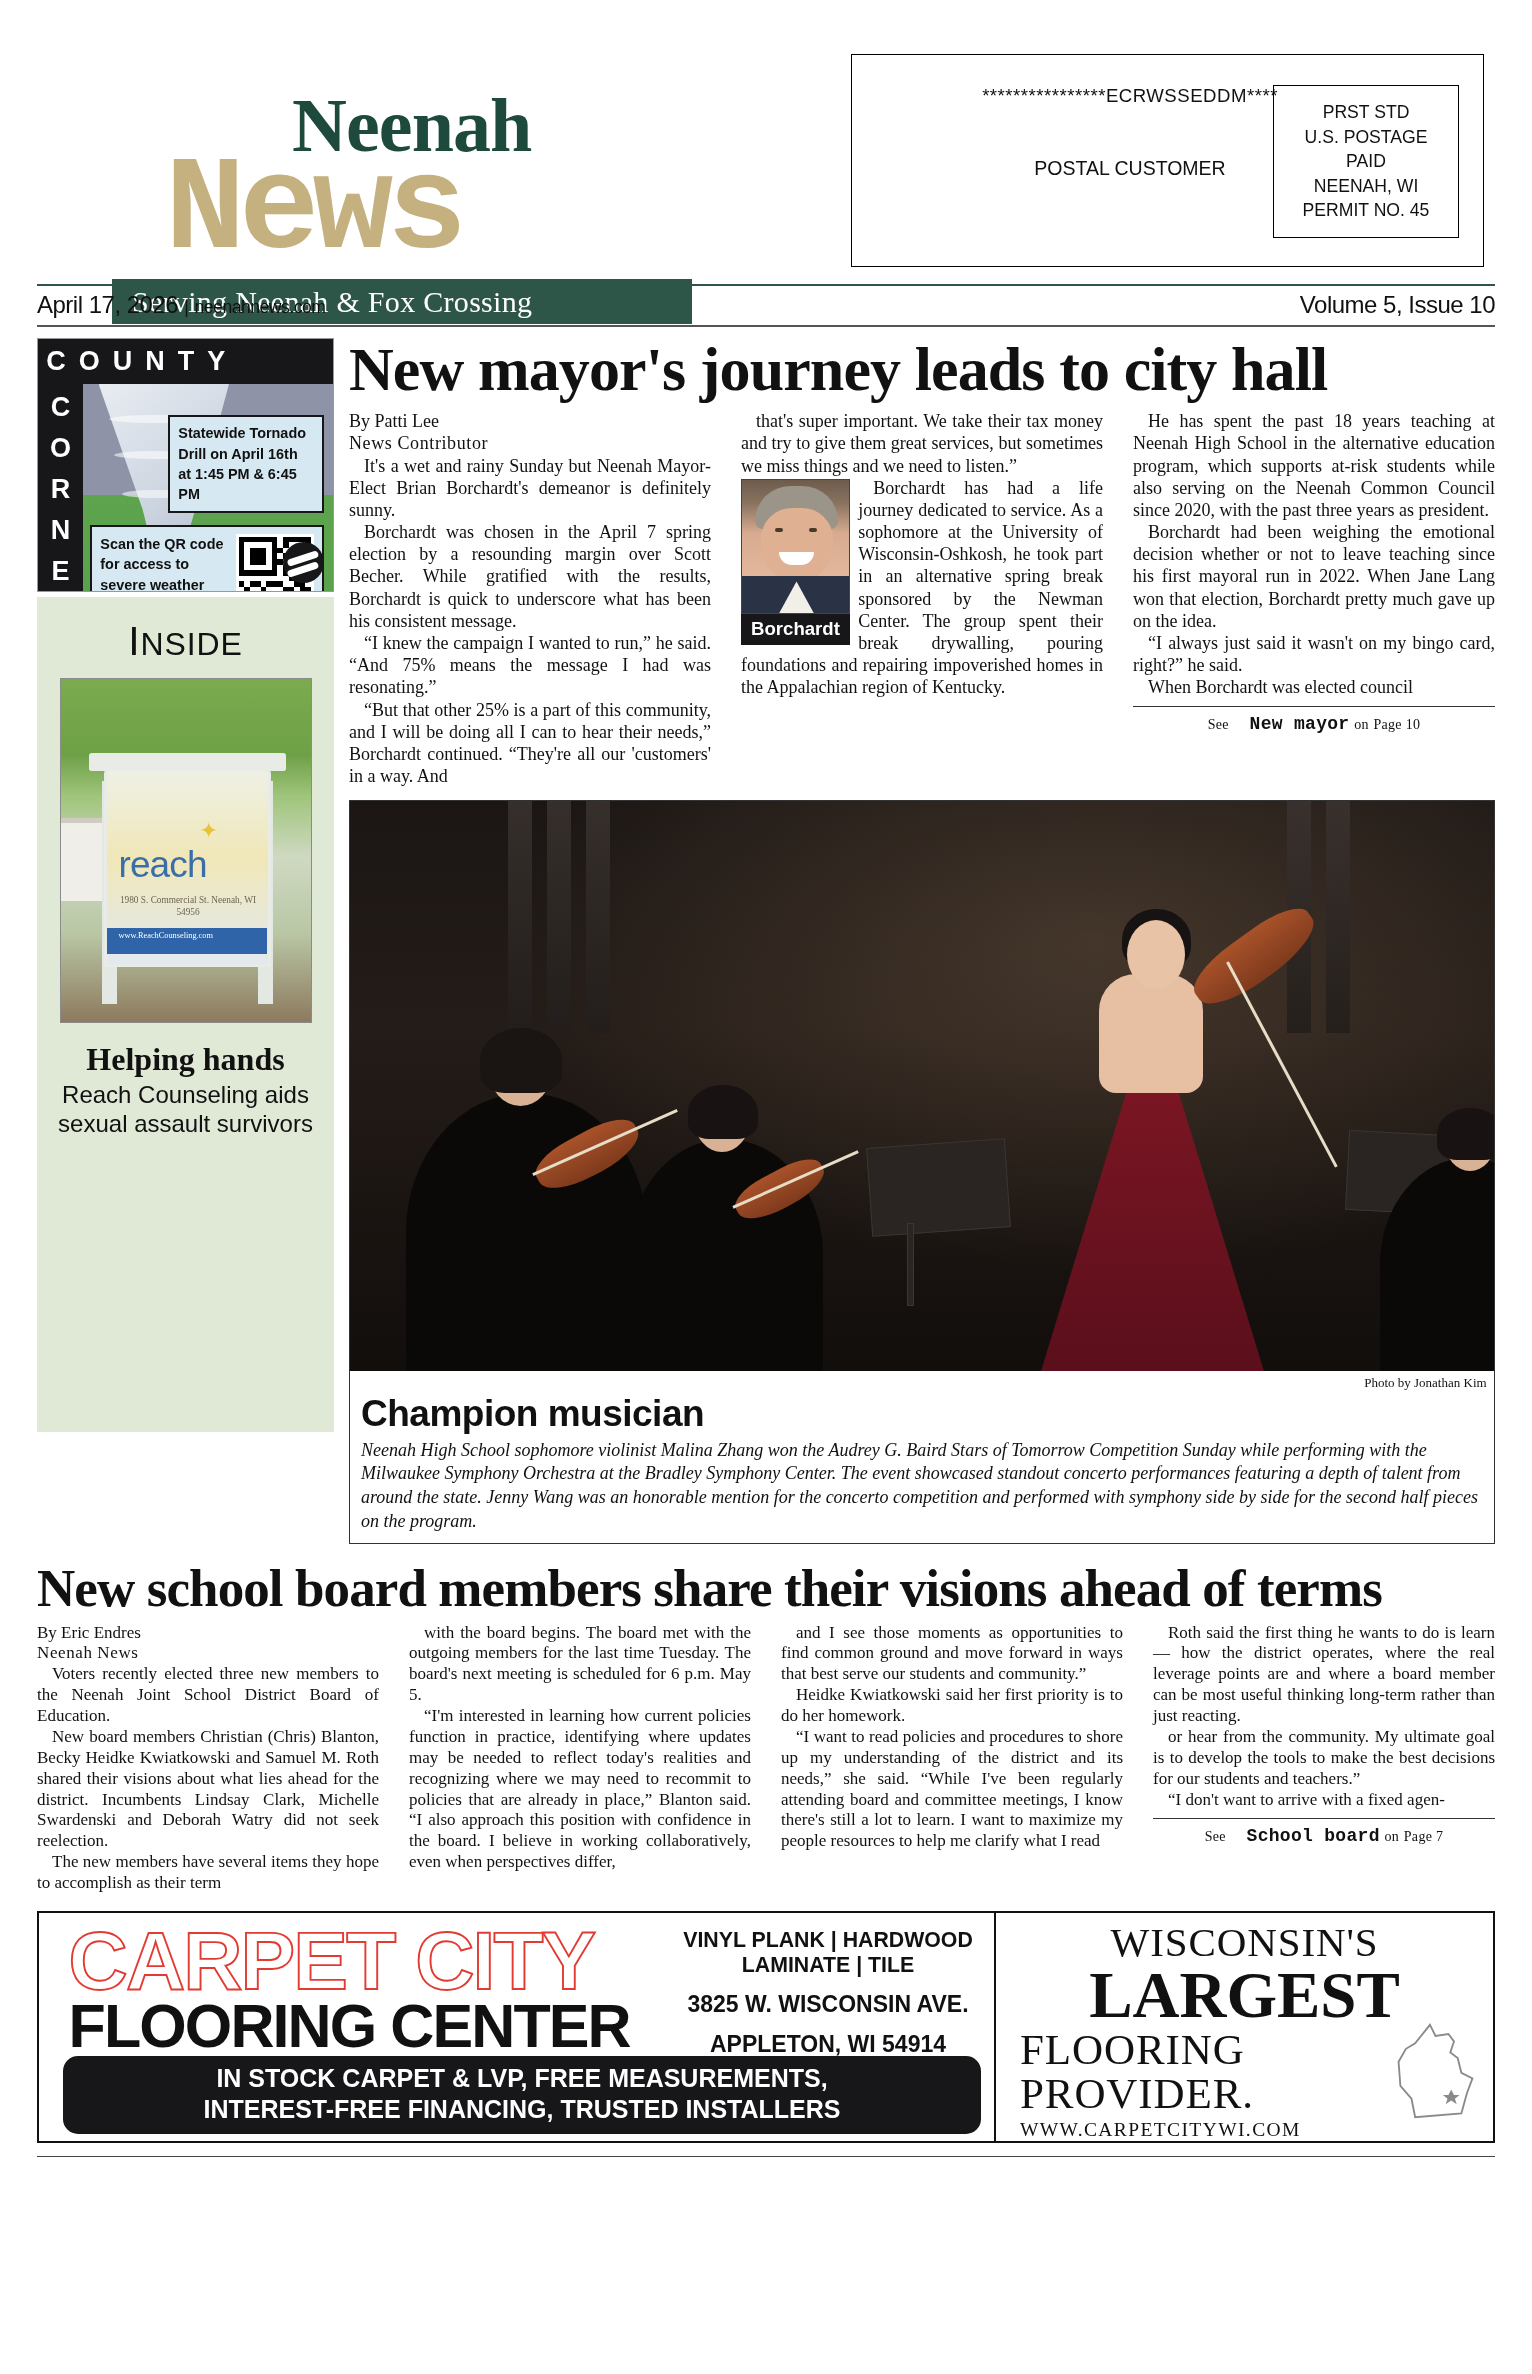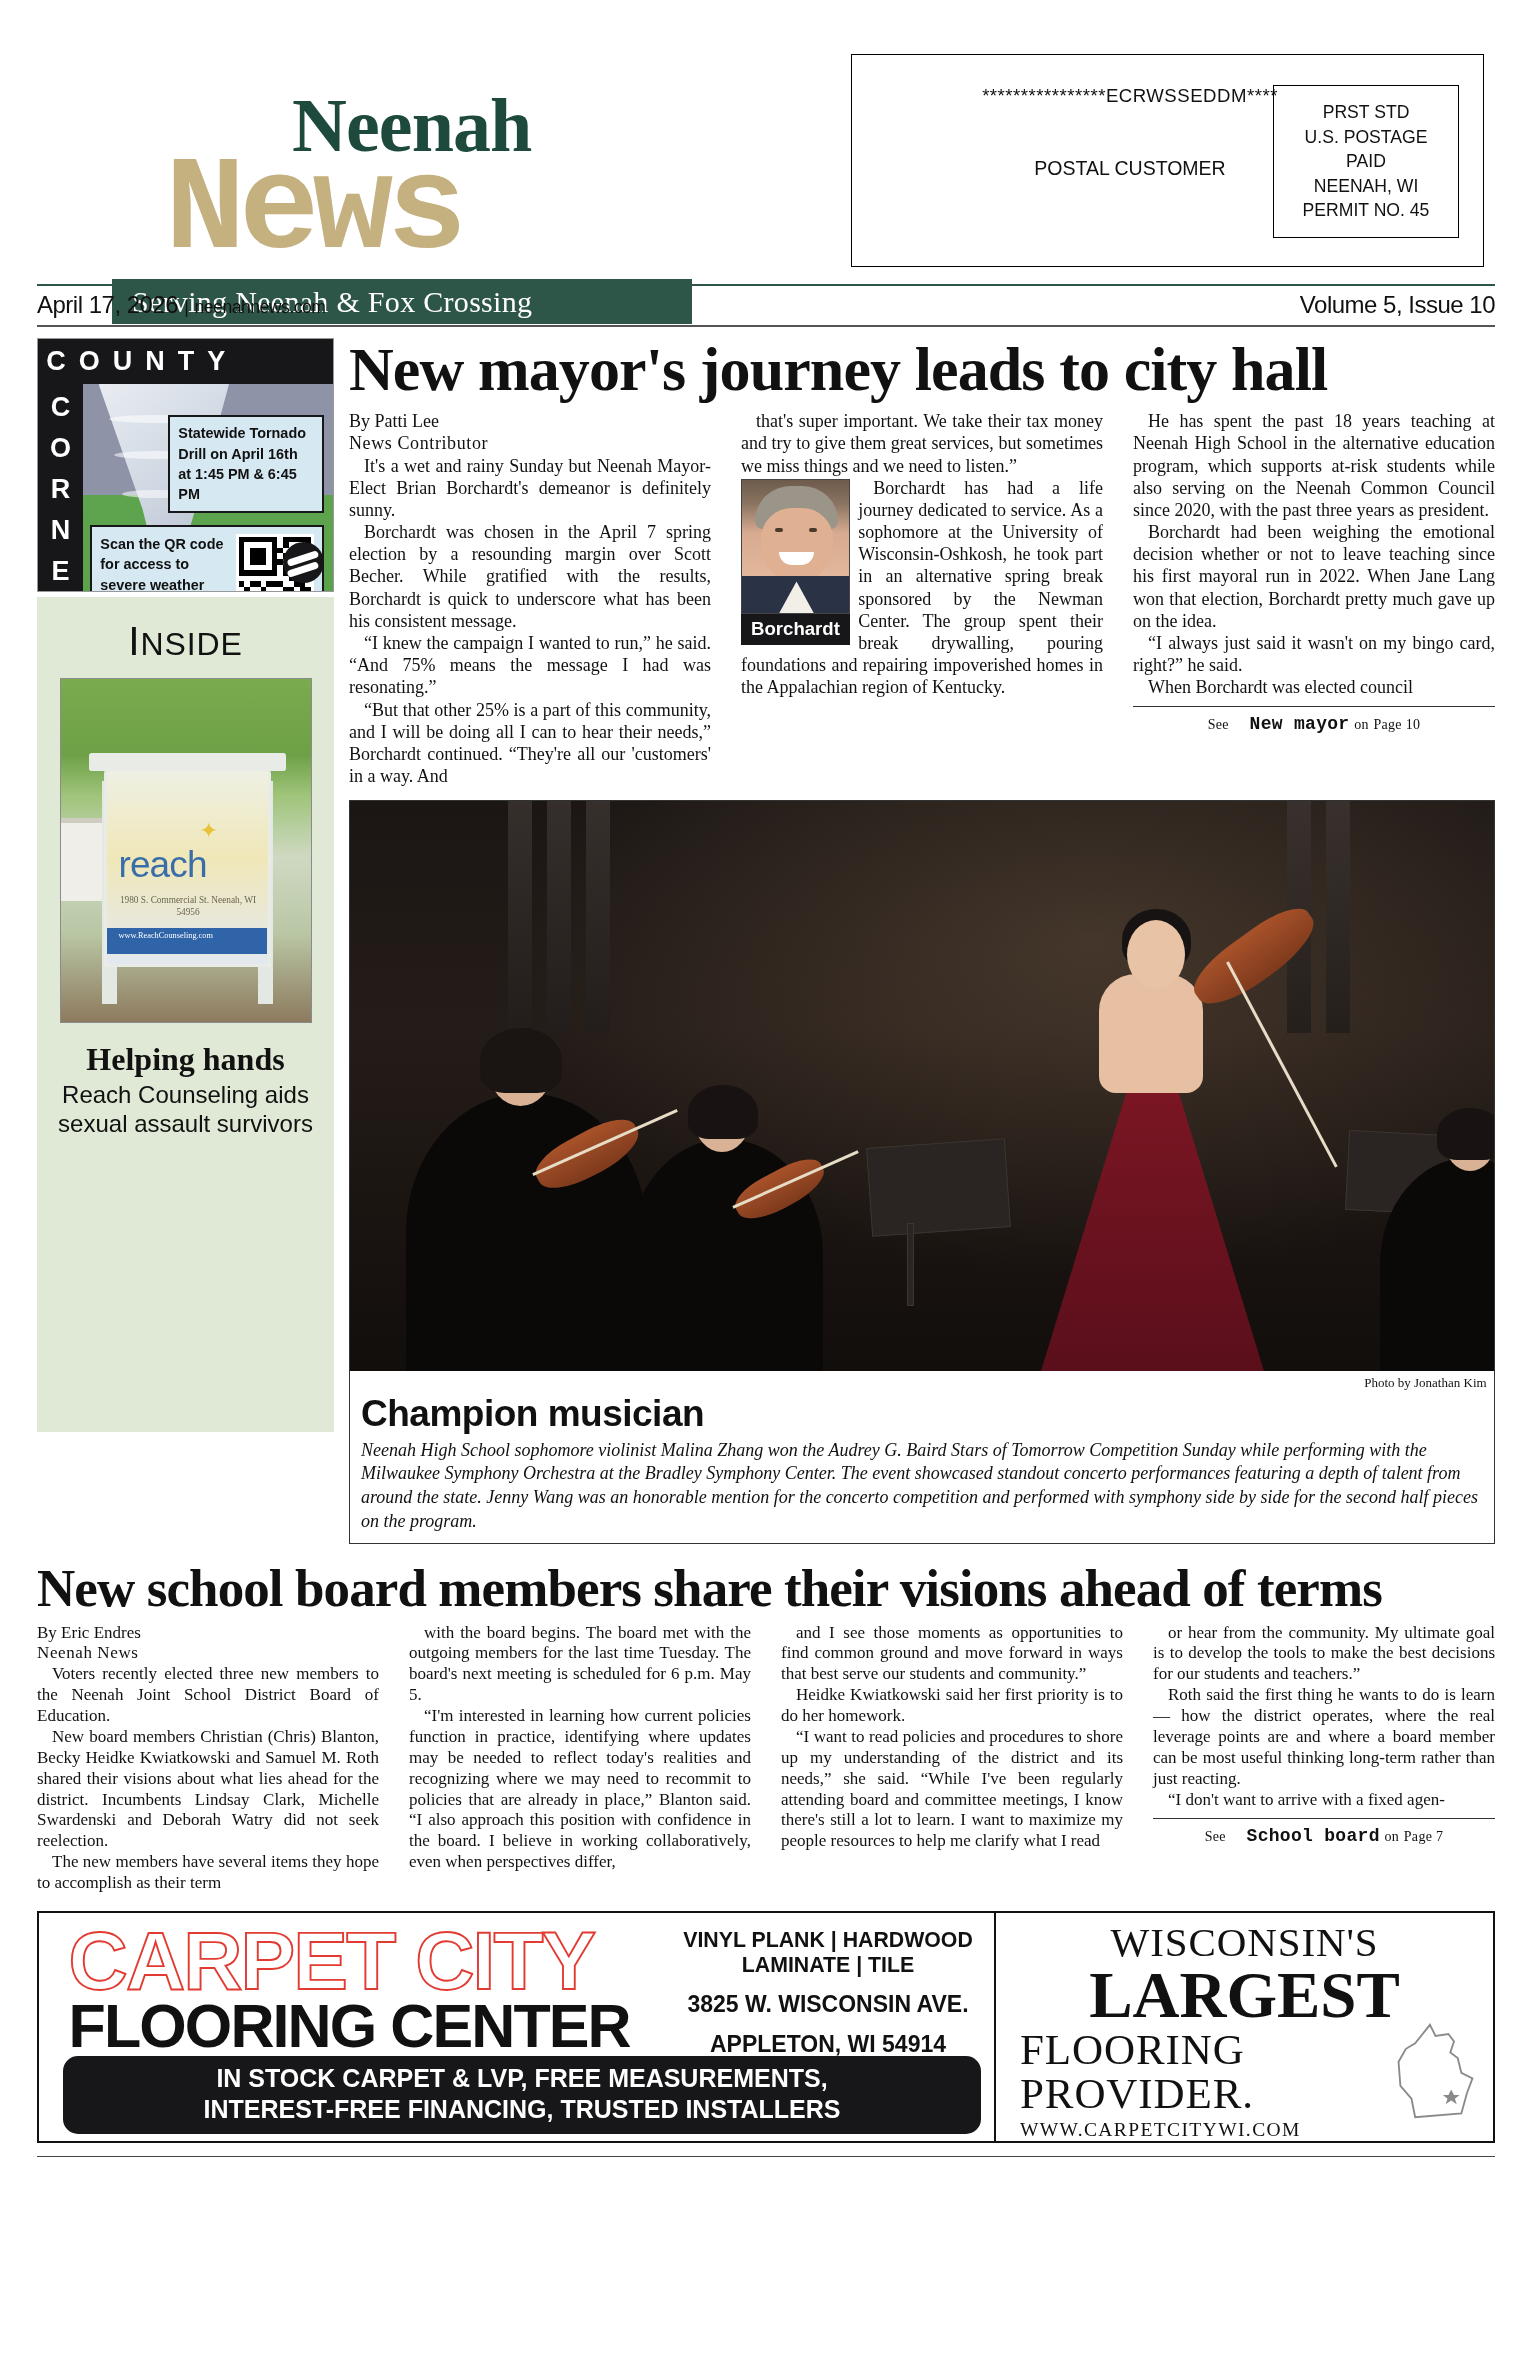--- a/index.html
+++ b/index.html
@@ -686,22 +686,22 @@
       <div class="c">
         <p>with the board begins. The board met with the outgoing members for the last time Tuesday. The board's next meeting is scheduled for 6 p.m. May 5.</p>
         <p>“I'm interested in learning how current policies function in practice, identifying where updates may be needed to reflect today's realities and recognizing where we may need to recommit to policies that are already in place,” Blanton said. “I also approach this position with confidence in the board. I believe in working collaboratively, even when perspectives differ,</p>
       </div>
       <div class="c">
         <p>and I see those moments as opportunities to find common ground and move forward in ways that best serve our students and community.”</p>
         <p>Heidke Kwiatkowski said her first priority is to do her homework.</p>
         <p>“I want to read policies and procedures to shore up my understanding of the district and its needs,” she said. “While I've been regularly attending board and committee meetings, I know there's still a lot to learn. I want to maximize my people resources to help me clarify what I read</p>
       </div>
       <div class="c">
+        <p>Roth said the first thing he wants to do is learn — how the district operates, where the real leverage points are and where a board member can be most useful thinking long-term rather than just reacting.</p>
         <p>or hear from the community. My ultimate goal is to develop the tools to make the best decisions for our students and teachers.”</p>
-        <p>Roth said the first thing he wants to do is learn — how the district operates, where the real leverage points are and where a board member can be most useful thinking long-term rather than just reacting.</p>
         <p>“I don't want to arrive with a fixed agen-</p>
         <div class="jump">
           <span class="sc">See</span>
           <b>School board</b>
           <span class="sc">on</span>
           <span class="sc">Page 7</span>
         </div>
       </div>
     </div>
   </div>

